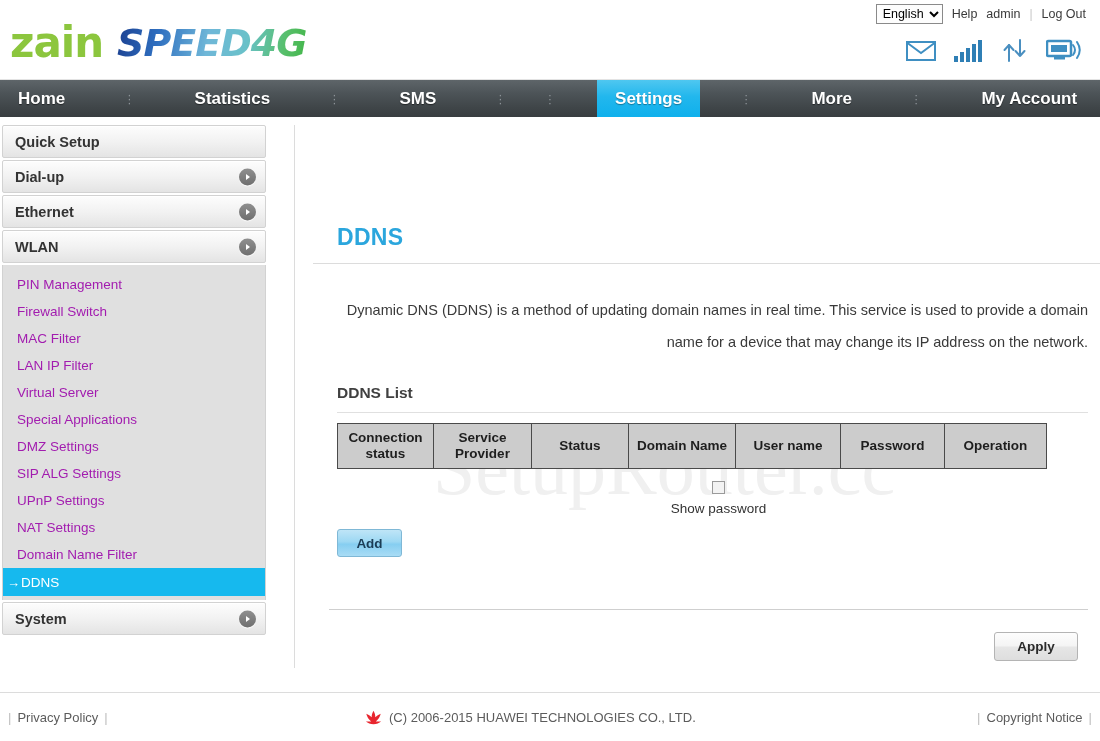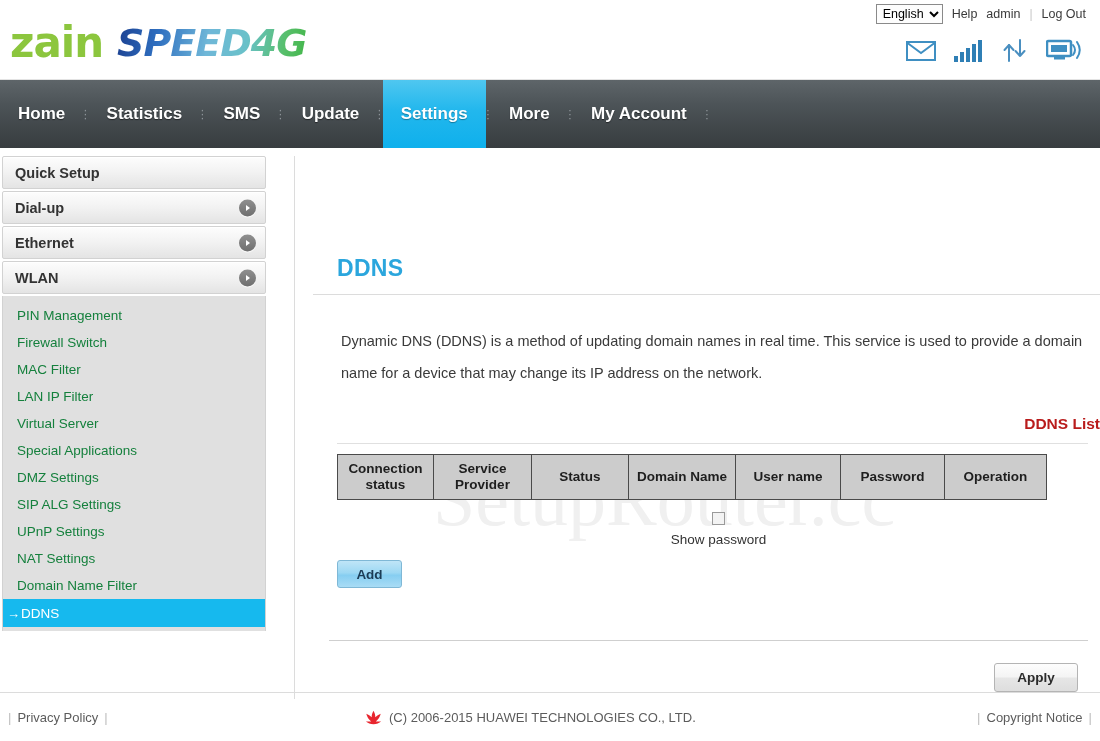--- a/index.html
+++ b/index.html
@@ -89,25 +89,26 @@
     right: 18px;
     top: 38px;
     display: flex;
     align-items: flex-end;
     gap: 18px;
   }
   .hicon { display: block; cursor: pointer; }
 
   
   .navbar {
-    height: 68px;
+    height: 37px;
     background: linear-gradient(180deg, #5e6569 0%, #4d5458 35%, #3f4548 75%, #383d40 100%);
     display: flex;
     align-items: stretch;
     font-family: "Liberation Sans", sans-serif;
+    gap: 44px;
   }
   .nav-item {
     display: flex;
     align-items: center;
     padding: 0 18px;
     color: #ffffff;
     font-size: 17px;
     font-weight: bold;
     text-shadow: 0 1px 1px rgba(0,0,0,.5);
     cursor: pointer;
@@ -191,21 +192,21 @@
     border-right: 1px solid #d2d2d2;
     padding: 6px 0 4px 0;
     margin-bottom: 2px;
   }
   .sub-item {
     height: 27px;
     display: flex;
     align-items: center;
     padding-left: 14px;
     font-size: 13.5px;
-    color: #15803d;
+    color: #a21caf;
     cursor: pointer;
   }
   .sub-item.selected {
     background: #16b9ee;
     color: #ffffff;
     padding-left: 4px;
     height: 28px;
   }
   .sub-item.selected .sel-arrow {
     margin-right: 1px;
@@ -226,31 +227,31 @@
     color: #2ba6dd;
     margin: 0 0 12px 24px;
     letter-spacing: .3px;
   }
   .title-rule {
     height: 1px;
     background: #dcdcdc;
     margin-bottom: 30px;
   }
   .desc {
-    margin: 0 12px 0 28px;
+    margin: 0 12px 0 18px;
     font-size: 14.5px;
     line-height: 32px;
     color: #3a3a3a;
+    text-align: right;
   }
   .section-title {
     margin: 26px 0 10px 24px;
     font-size: 15.5px;
     font-weight: bold;
-    color: #b91c1c;
-    text-align: right;
+    color: #404040;
   }
   .rule-light {
     height: 1px;
     background: #e0e0e0;
     margin: 0 12px 10px 24px;
   }
 
   table.ddns-table {
     margin-left: 24px;
     border-collapse: collapse;
@@ -437,21 +438,20 @@
       <span>·<br>·<br>·</span>
     </div>
   <div class="nav-item">Statistics</div>
   <div class="nav-dot">
       <span>·<br>·<br>·</span>
     </div>
   <div class="nav-item">SMS</div>
   <div class="nav-dot">
       <span>·<br>·<br>·</span>
     </div>
-  <div class="nav-item">Update</div>
   <div class="nav-dot">
       <span>·<br>·<br>·</span>
     </div>
   <div class="nav-item active">Settings</div>
   <div class="nav-dot">
       <span>·<br>·<br>·</span>
     </div>
   <div class="nav-item">More</div>
   <div class="nav-dot">
       <span>·<br>·<br>·</span>
@@ -531,20 +531,28 @@
         </div>
       <div class="sub-item">
           <span>Domain Name Filter</span>
         </div>
       <div class="sub-item selected">
         <span class="sel-arrow">→</span>
         <span>DDNS</span>
       </div>
     </div>
 
+    <div class="side-top">
+      <span class="side-top-label">System</span>
+      <span class="arrow-btn">
+        <svg width="9" height="9" viewBox="0 0 9 9">
+            <polygon points="3,1.5 7,4.5 3,7.5" fill="#ffffff"></polygon>
+          </svg>
+      </span>
+    </div>
   </div>
 
   <div class="divider-v"></div>
 
   <div class="content">
 
     <div class="watermark">SetupRouter.cc</div>
 
     <h1 class="page-title">DDNS</h1>
     <div class="title-rule"></div>

